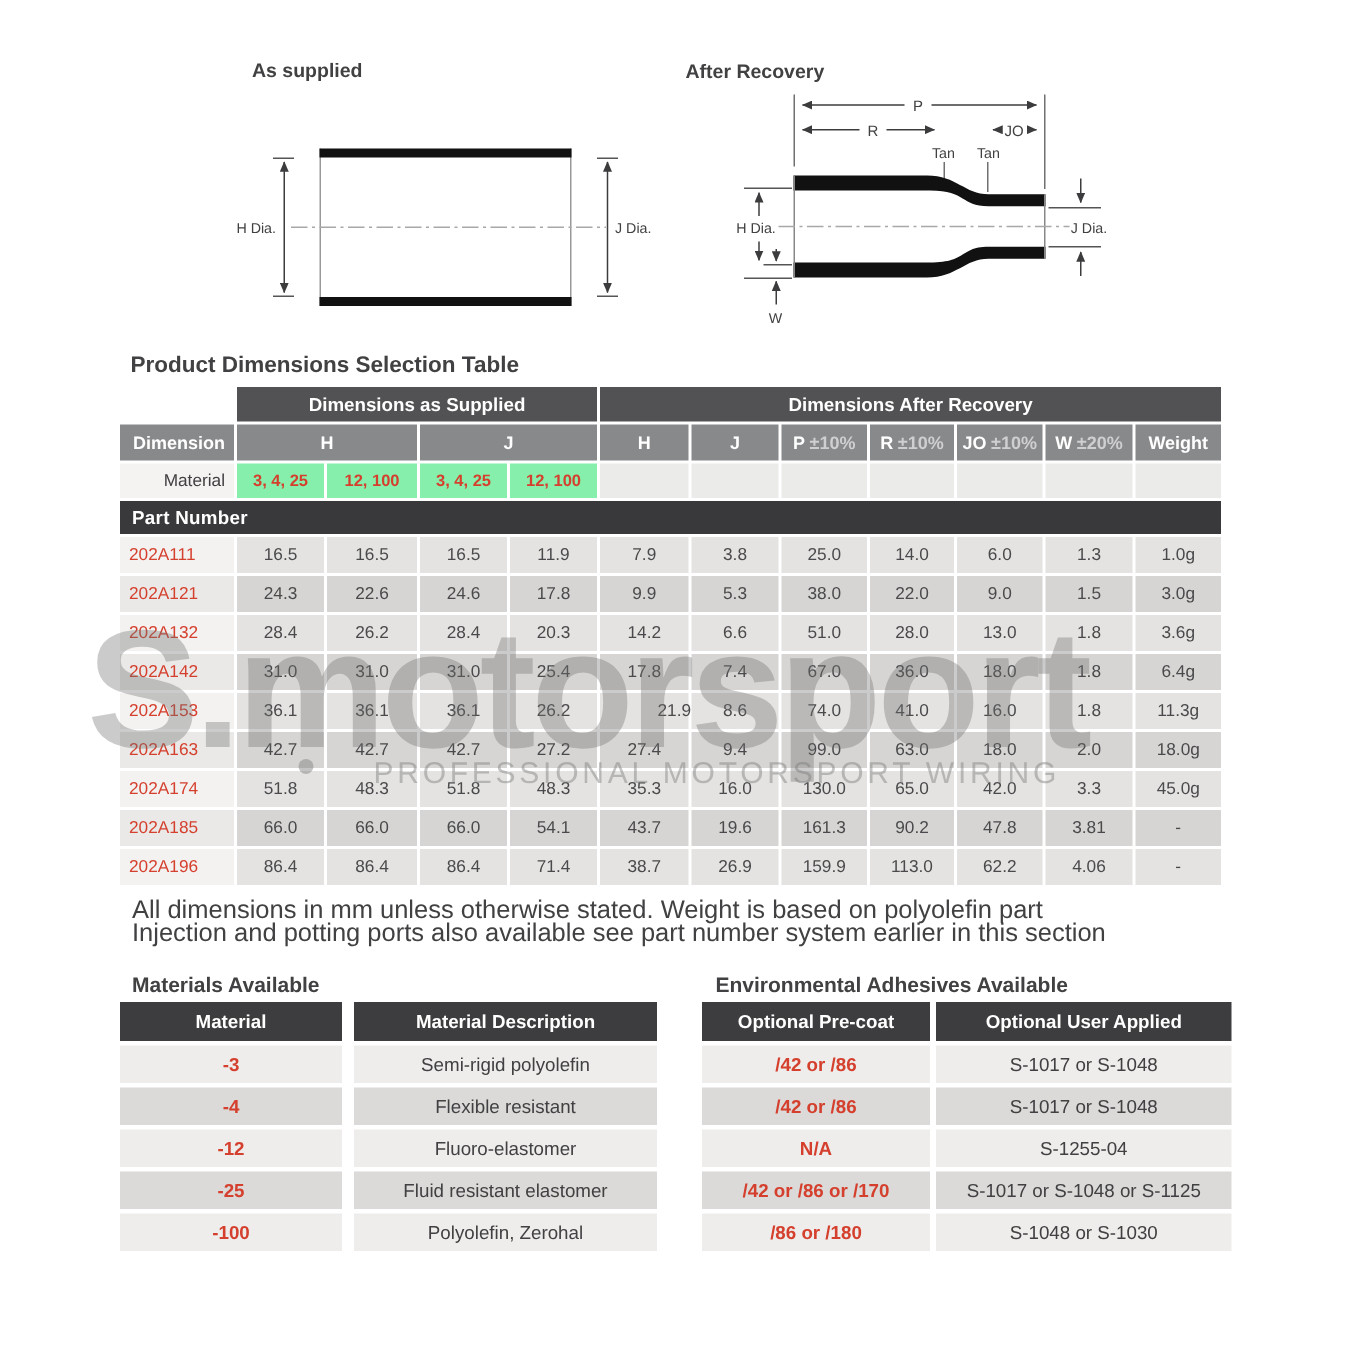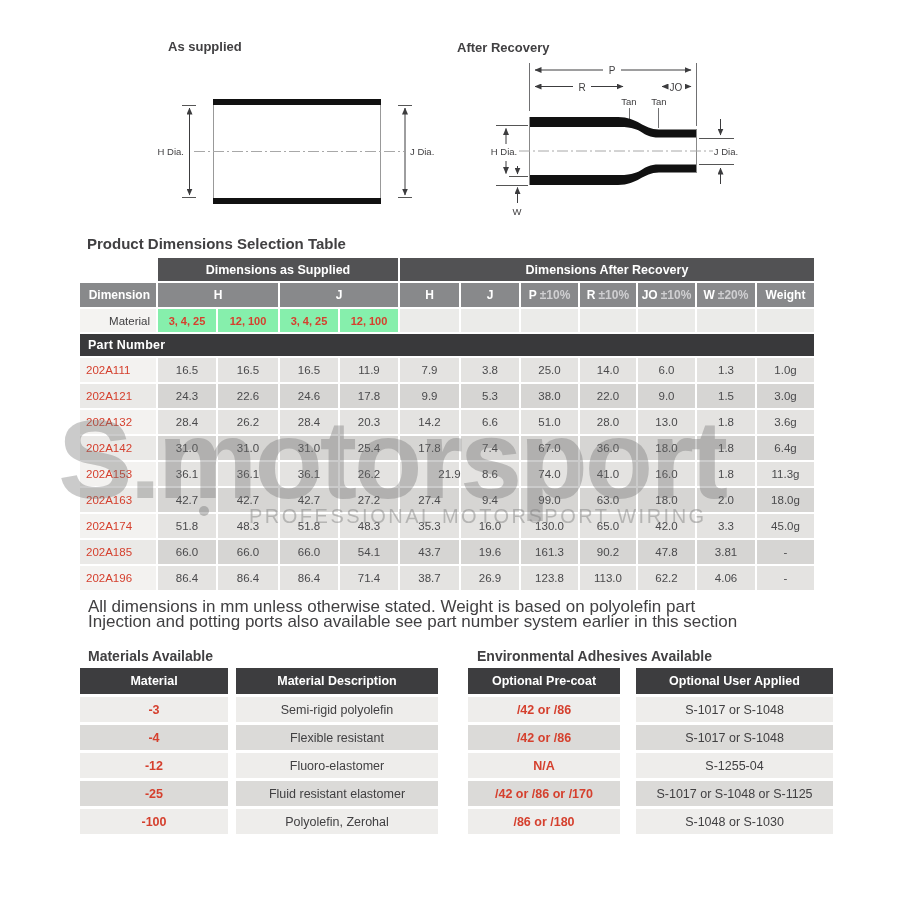--- a/index.html
+++ b/index.html
@@ -271,21 +271,21 @@
       <div class="val valB" style="grid-area: 12 / 10;">47.8</div>
       <div class="val valB" style="grid-area: 12 / 11;">3.81</div>
       <div class="val valB" style="grid-area: 12 / 12;">-</div>
       <div class="pn pnA" style="grid-area: 13 / 1;">202A196</div>
       <div class="val valA" style="grid-area: 13 / 2;">86.4</div>
       <div class="val valA" style="grid-area: 13 / 3;">86.4</div>
       <div class="val valA" style="grid-area: 13 / 4;">86.4</div>
       <div class="val valA" style="grid-area: 13 / 5;">71.4</div>
       <div class="val valA" style="grid-area: 13 / 6;">38.7</div>
       <div class="val valA" style="grid-area: 13 / 7;">26.9</div>
-      <div class="val valA" style="grid-area: 13 / 8;">123.8</div>
+      <div class="val valA" style="grid-area: 13 / 8;">159.9</div>
       <div class="val valA" style="grid-area: 13 / 9;">113.0</div>
       <div class="val valA" style="grid-area: 13 / 10;">62.2</div>
       <div class="val valA" style="grid-area: 13 / 11;">4.06</div>
       <div class="val valA" style="grid-area: 13 / 12;">-</div>
     </div>
 
   <div class="abs notes" style="left:88px;top:599px;">
     <div>All dimensions in mm unless otherwise stated. Weight is based on polyolefin part</div>
     <div>Injection and potting ports also available see part number system earlier in this section</div>
   </div>
@@ -300,21 +300,21 @@
       <div class="rA">Semi-rigid polyolefin</div>
       <div class="rB redv">-4</div>
       <div class="rB">Flexible resistant</div>
       <div class="rA redv">-12</div>
       <div class="rA">Fluoro-elastomer</div>
       <div class="rB redv">-25</div>
       <div class="rB">Fluid resistant elastomer</div>
       <div class="rA redv">-100</div>
       <div class="rA">Polyolefin, Zerohal</div>
     </div>
-  <div id="adh-grid" class="btable" style="left:468px;top:668px;grid-template-columns:152px 197px;column-gap:16px;">
+  <div id="adh-grid" class="btable" style="left:468px;top:668px;grid-template-columns:152px 197px;column-gap:4px;">
       <div class="bhdr">Optional Pre-coat</div>
       <div class="bhdr">Optional User Applied</div>
       <div class="rA redv">/42 or /86</div>
       <div class="rA">S-1017 or S-1048</div>
       <div class="rB redv">/42 or /86</div>
       <div class="rB">S-1017 or S-1048</div>
       <div class="rA redv">N/A</div>
       <div class="rA">S-1255-04</div>
       <div class="rB redv">/42 or /86 or /170</div>
       <div class="rB">S-1017 or S-1048 or S-1125</div>

